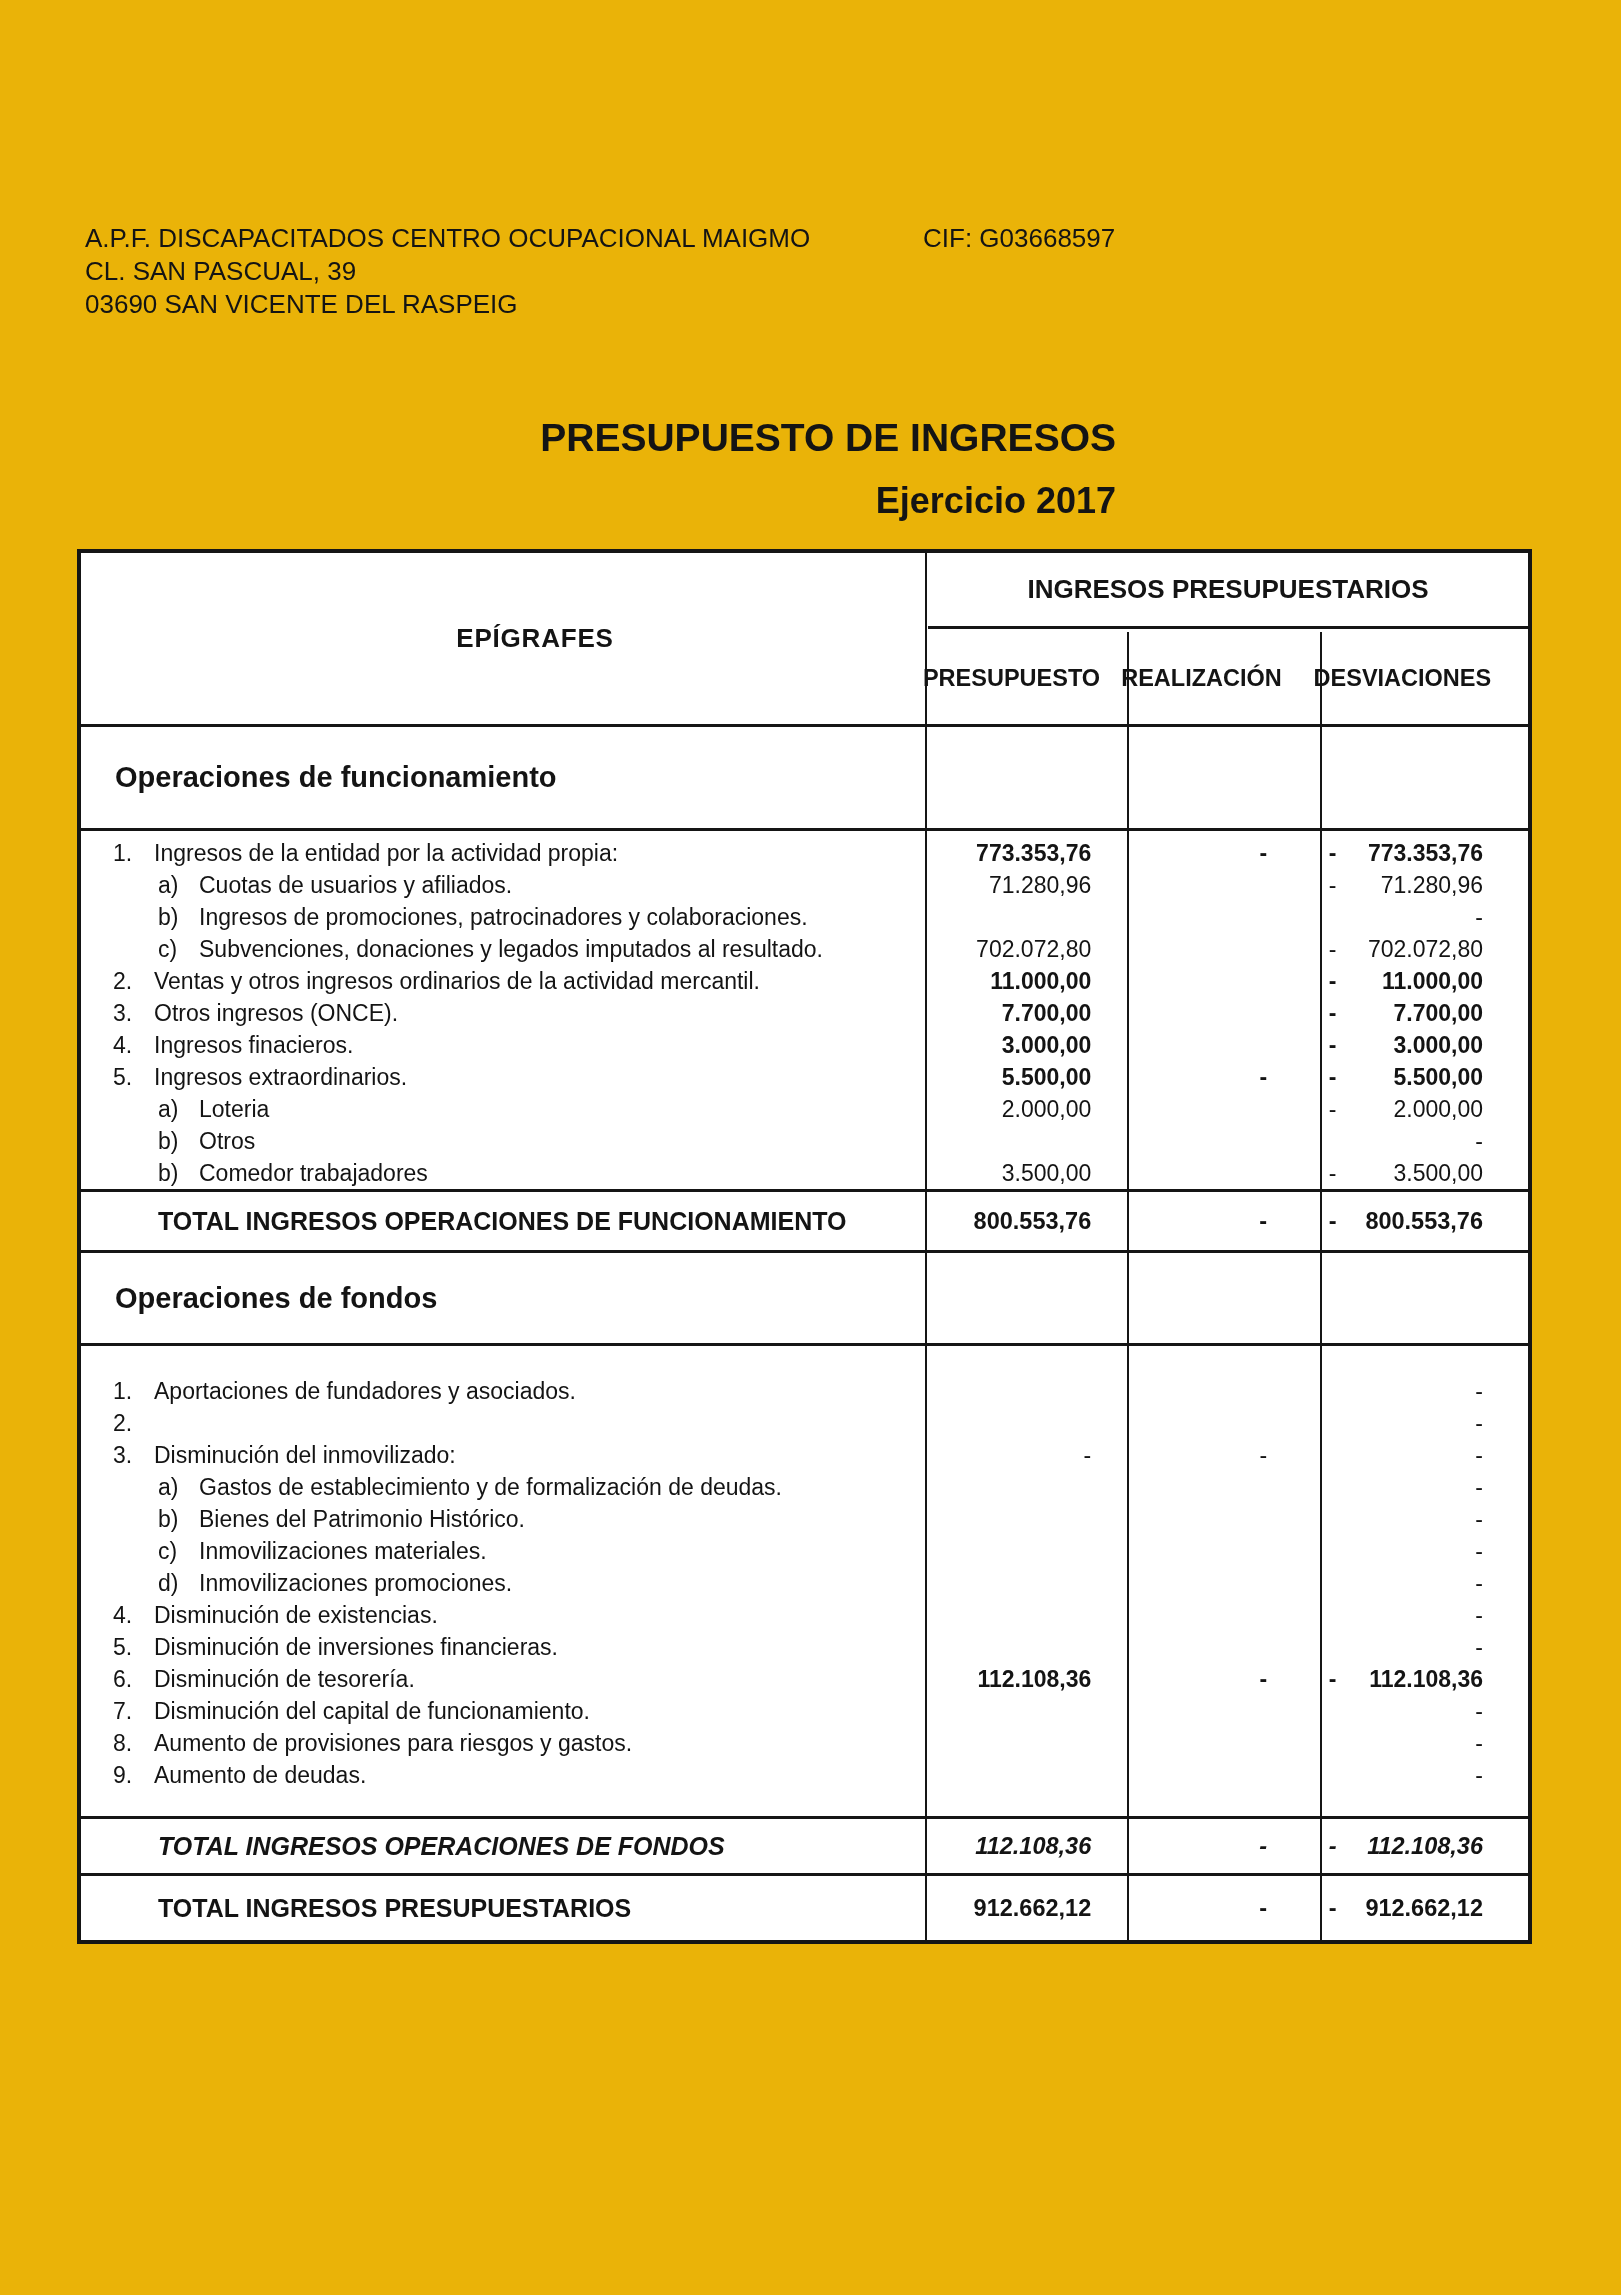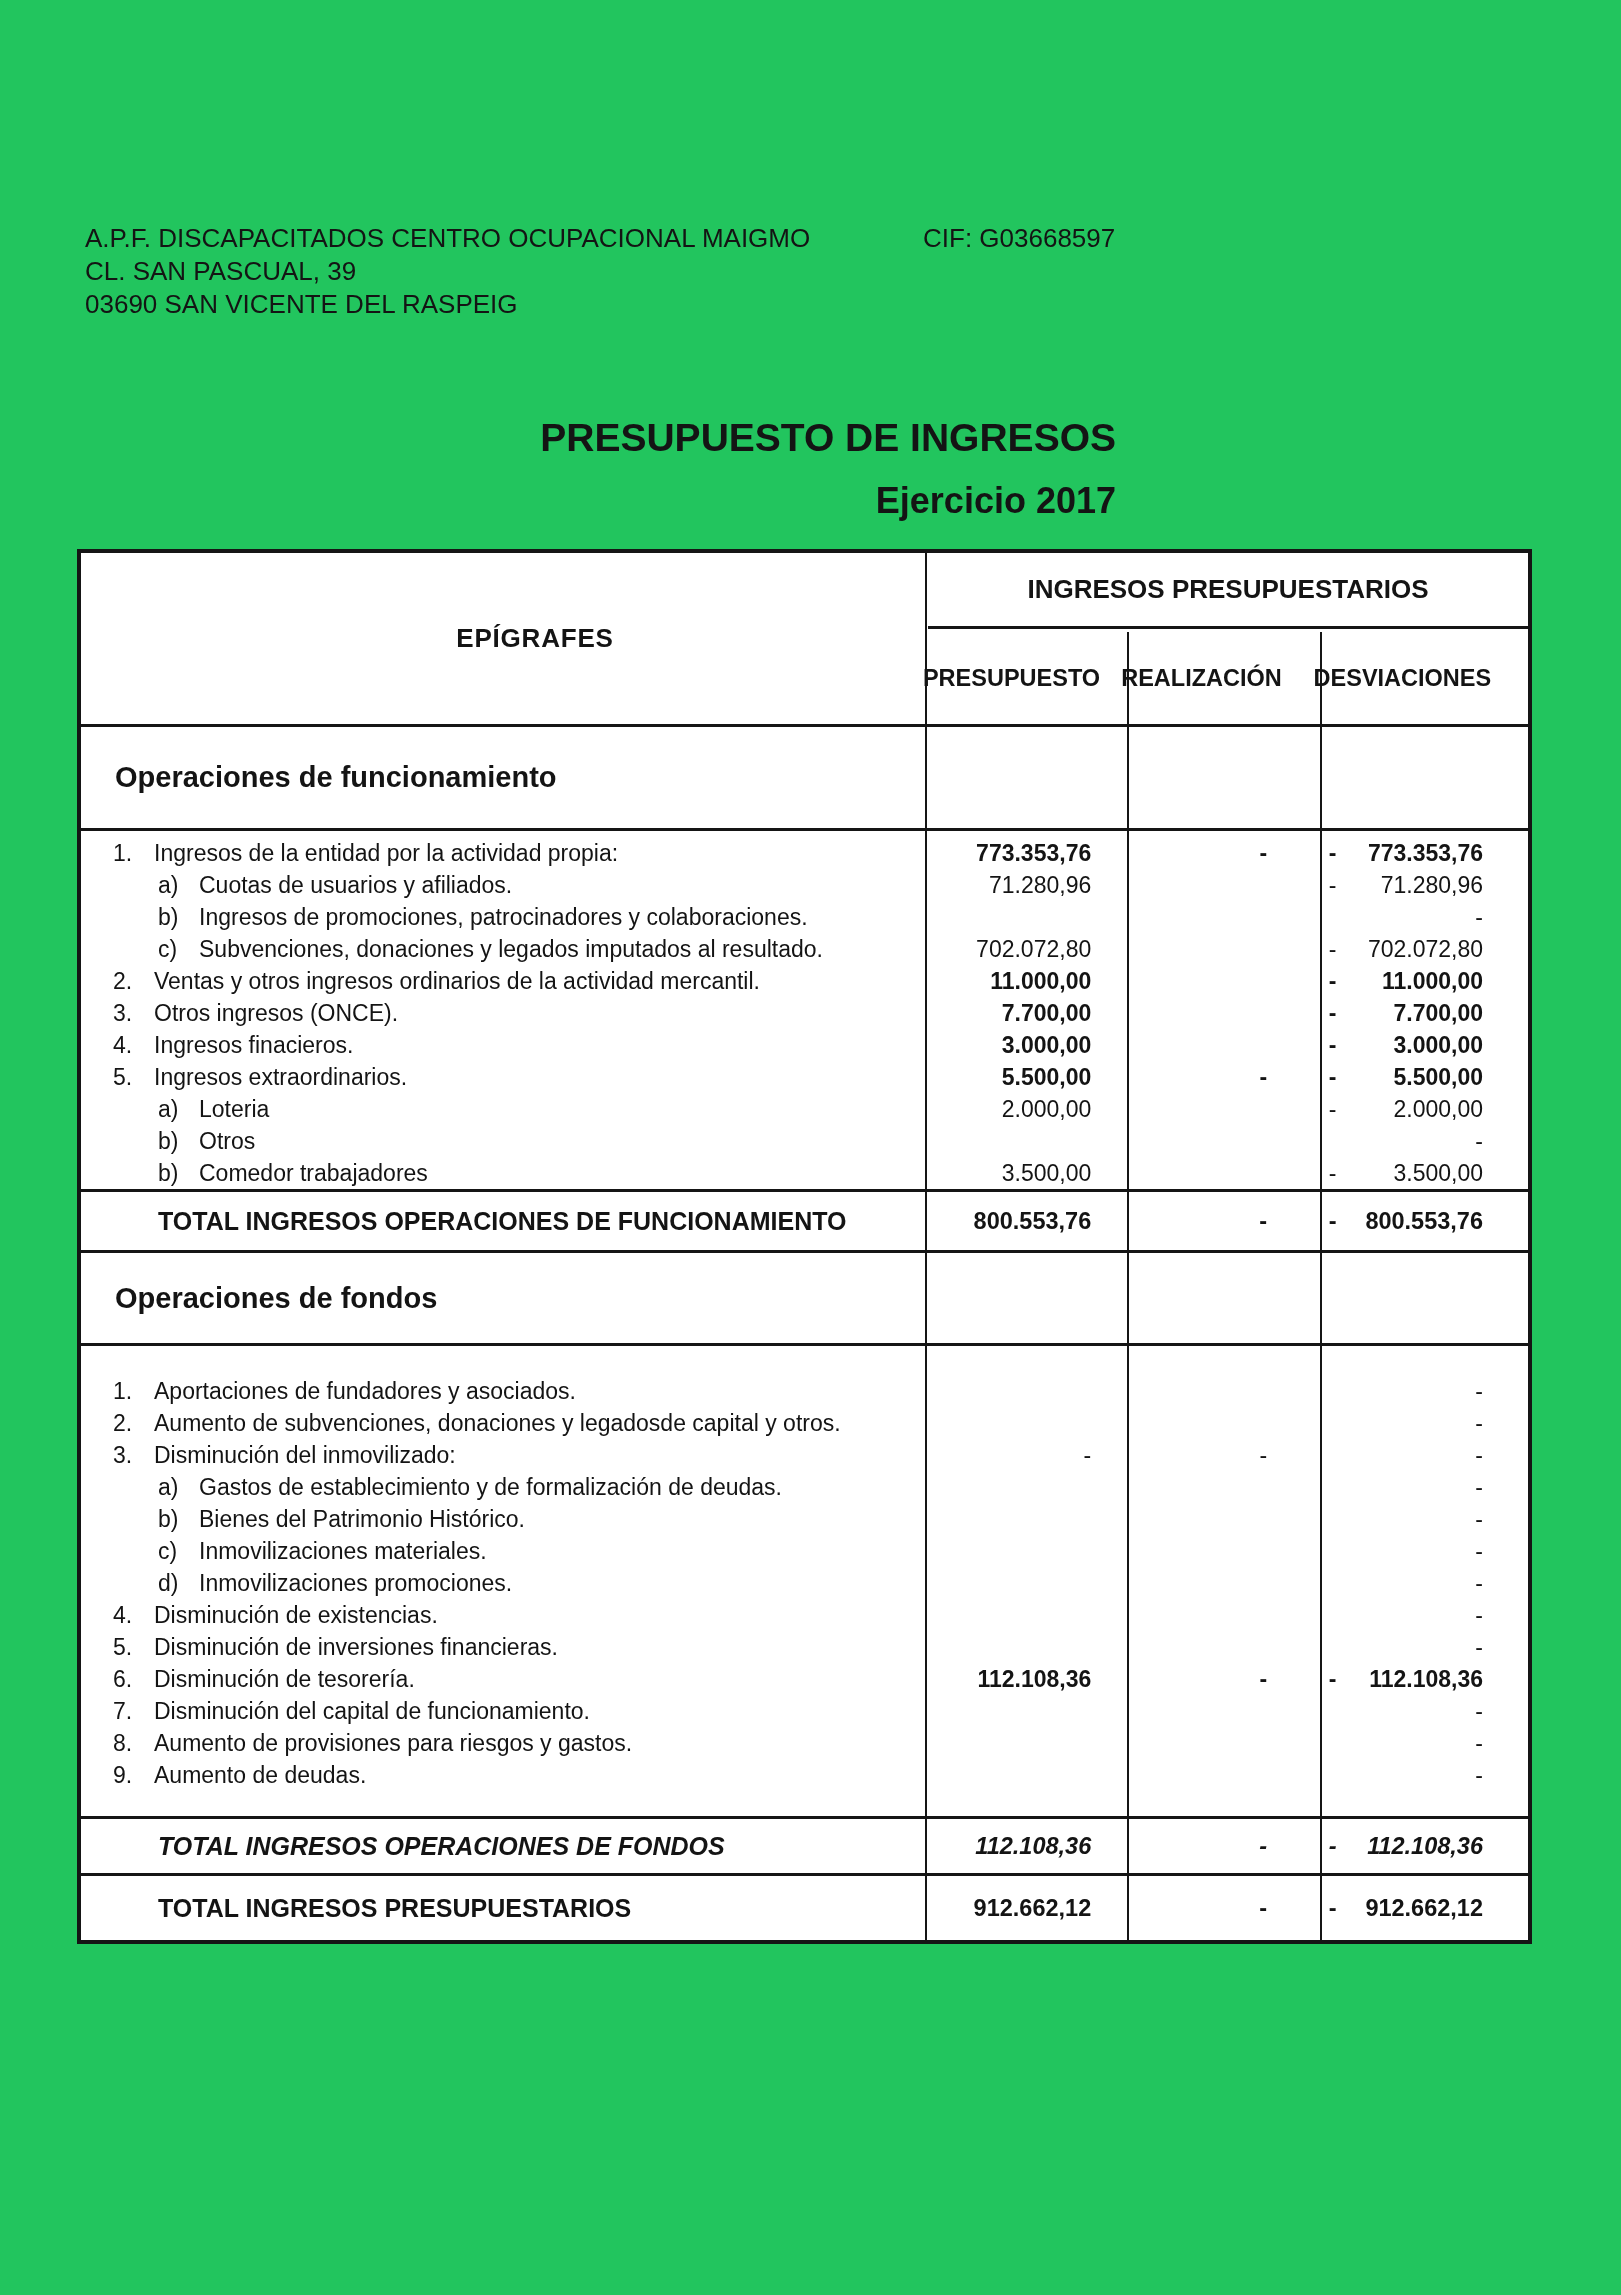--- a/index.html
+++ b/index.html
@@ -1,21 +1,21 @@
 <!DOCTYPE html>
 <html style="font-size:13px"><head>
 <meta charset="utf-8">
 <style>
   html,body{margin:0;padding:0;}
   body{
     width:1622px;height:2295px;background:#ffffff;position:relative;
     font-family:"Liberation Sans","DejaVu Sans",sans-serif;color:#141414;
     -webkit-font-smoothing:antialiased;
   }
-  .sheet{position:absolute;inset:0;background:#22c55e;}
+  .sheet{position:absolute;inset:0;background:#eab308;}
 
   
   .letterhead{position:absolute;left:85px;top:222px;font-size:26px;line-height:33px;white-space:nowrap;}
   .lh-row{position:relative;}
   .cif{position:absolute;left:838px;top:0;}
 
   
   .title-block{position:absolute;top:414px;right:506px;text-align:right;font-weight:bold;white-space:nowrap;}
   .t1{font-size:39px;line-height:47px;}
   .t2{font-size:36px;line-height:39px;margin-top:20px;}
@@ -295,21 +295,20 @@
             </div>
             <div class="bc bc2"></div>
             <div class="bc bc3"></div>
             <div class="bc bc4">
               <span class="val ">-</span>
             </div>
           </div>
           <div class="bline">
             <div class="bc bc1 ind0">
               <span class="num">2.</span>
-              <span class="label">Aumento de subvenciones, donaciones y legadosde capital y otros.</span>
             </div>
             <div class="bc bc2"></div>
             <div class="bc bc3"></div>
             <div class="bc bc4">
               <span class="val ">-</span>
             </div>
           </div>
           <div class="bline">
             <div class="bc bc1 ind0">
               <span class="num">3.</span>

